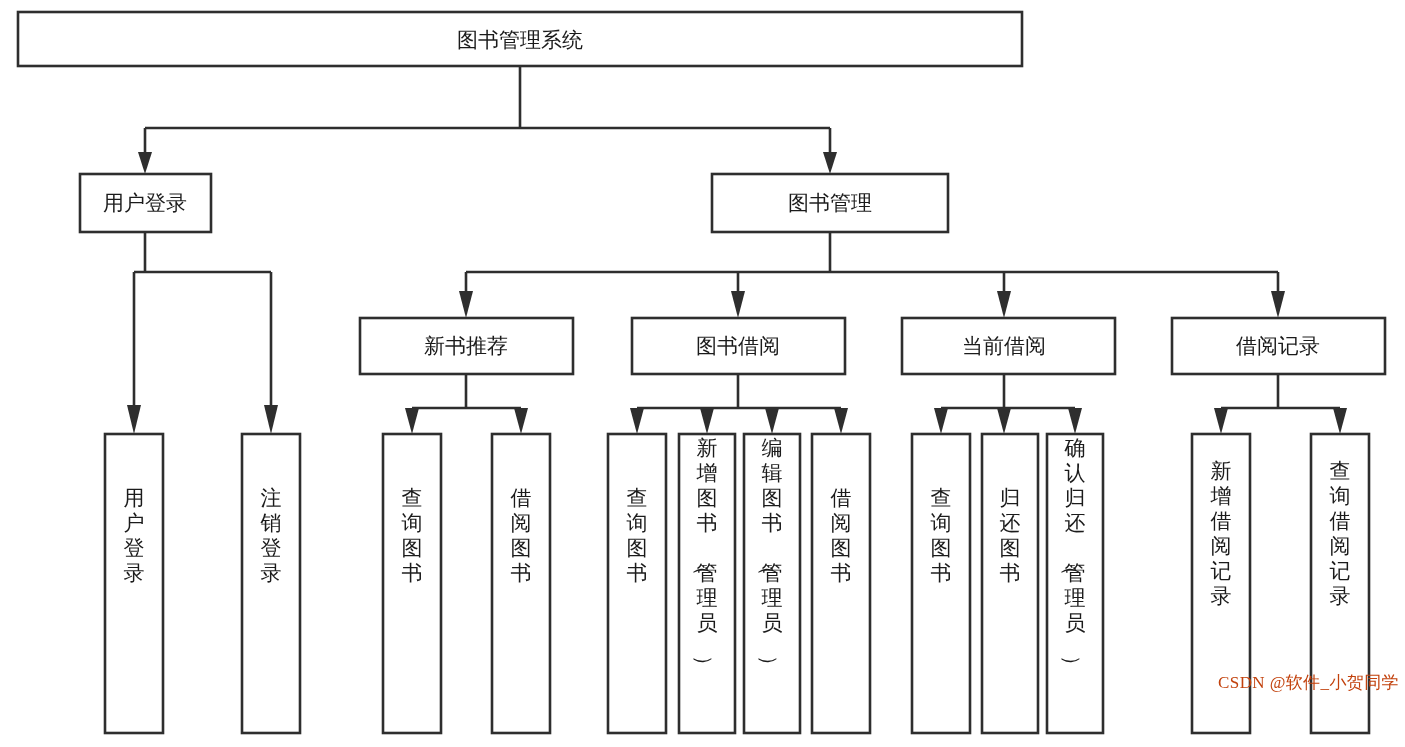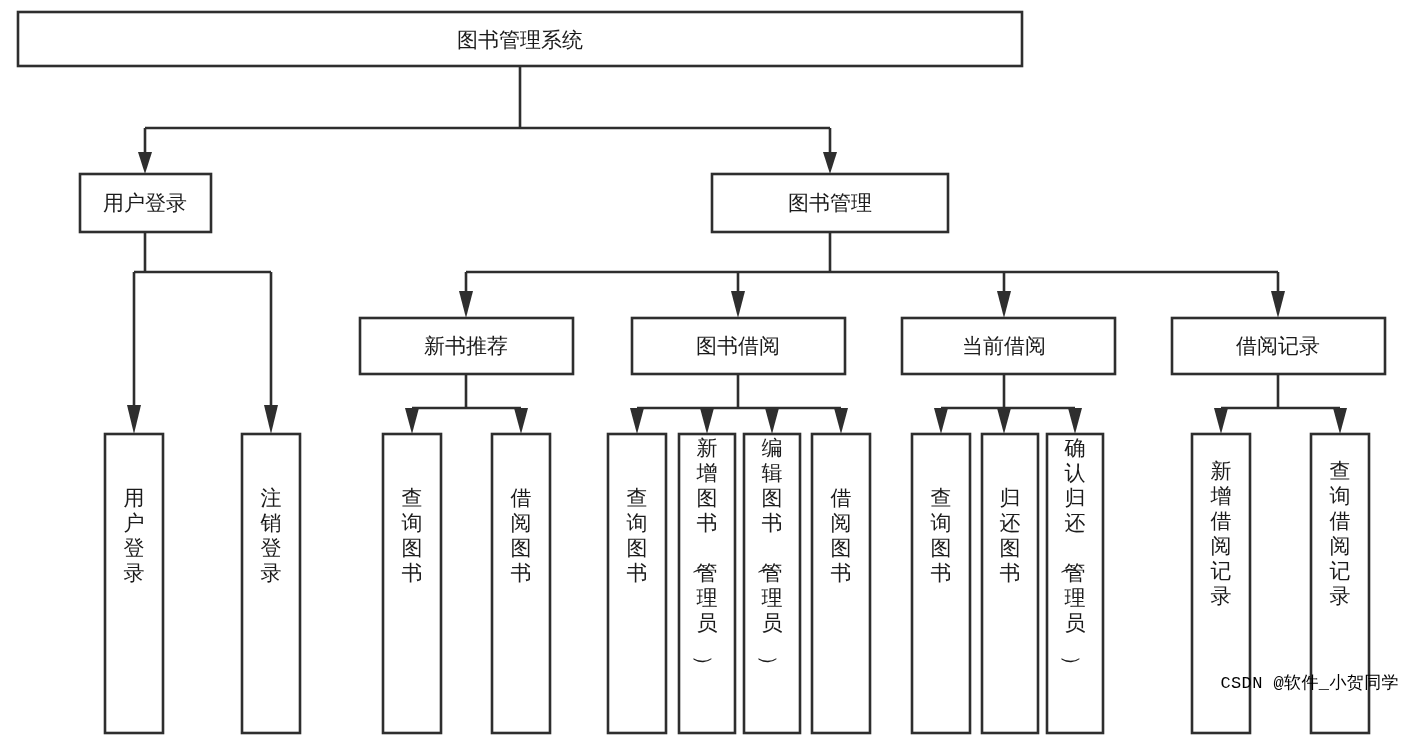--- a/index.html
+++ b/index.html
@@ -52,23 +52,23 @@
   .node-label-v {
     font-family: "DejaVu Sans", "Liberation Sans", sans-serif;
     font-size: 21px;
     fill: #1b1b1b;
     text-anchor: middle;
   }
   .watermark {
     position: absolute;
     right: 6px;
     bottom: 4px;
-    font-family: Liberation Mono, monospace;
+    font-family: Liberation Serif, serif;
     font-size: 17px;
-    color: #000000;
+    color: #c2410c;
     white-space: nowrap;
     letter-spacing: 0.4px;
     margin-top: 16px;
   }
 </style>
 </head>
 <body>
 
 <div id="diagram-root">
 

